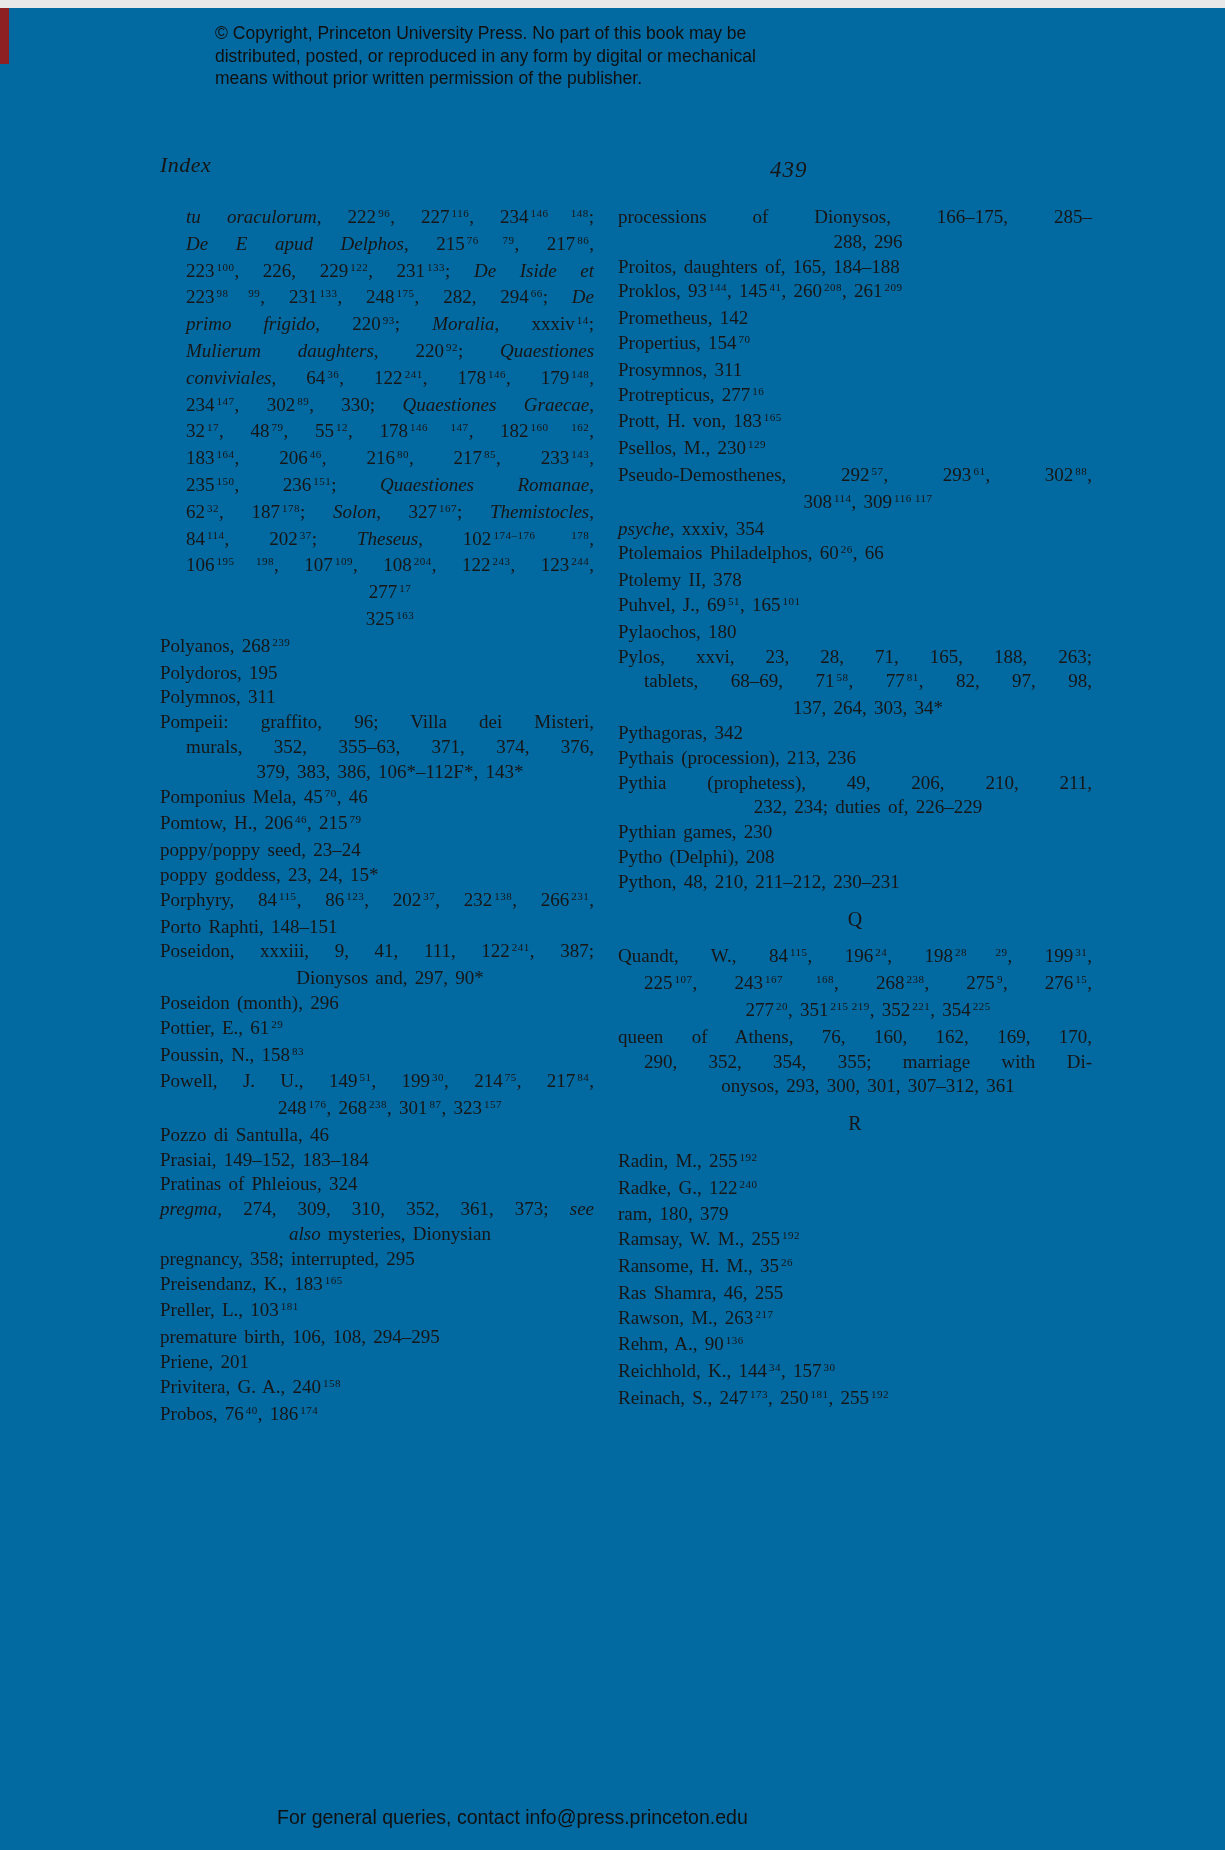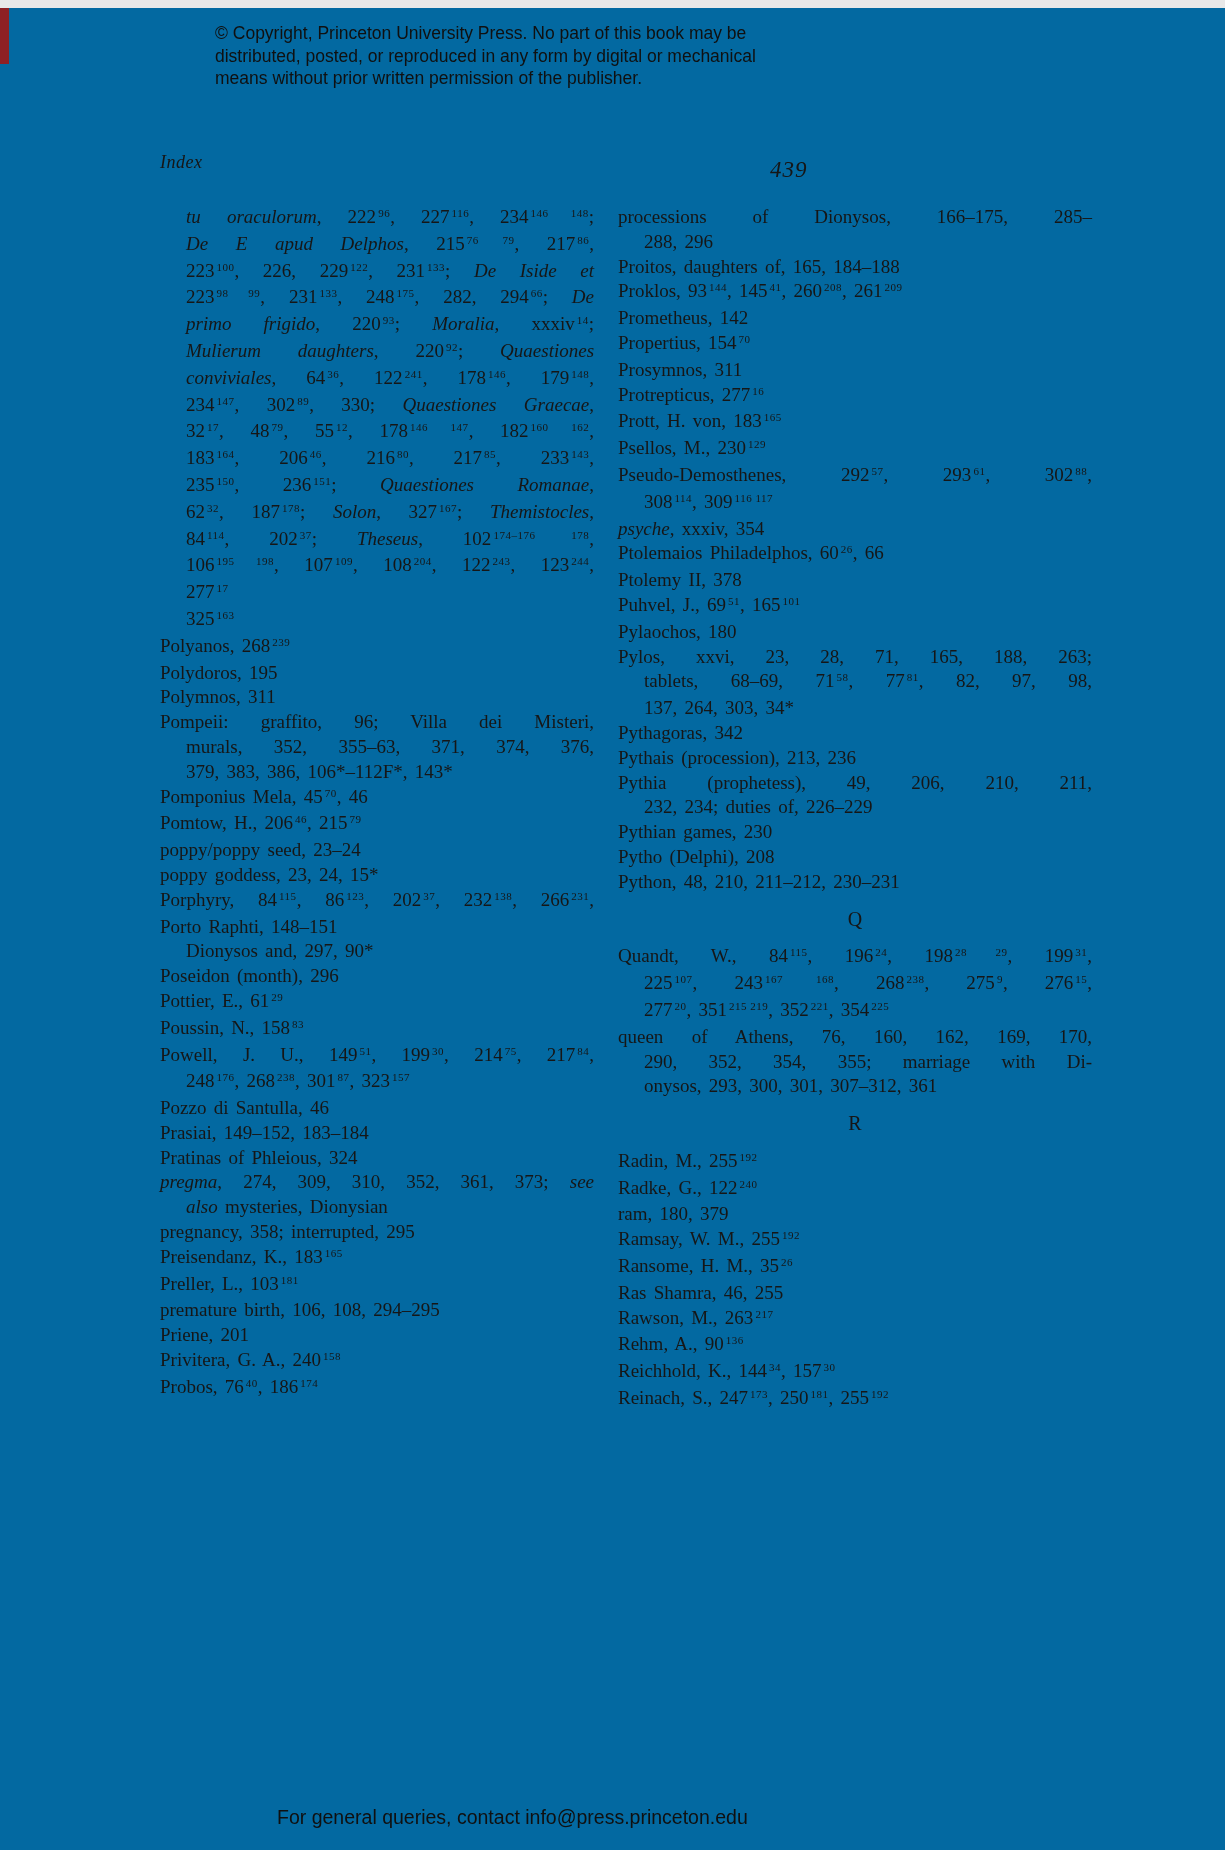--- a/index.html
+++ b/index.html
@@ -11,35 +11,35 @@
   .artifact-red {
     position:absolute; left:0; top:0; width:9px; height:56px; background:#8e2024;
   }
   .copyright {
     position:absolute; left:215px; top:14px; width:620px;
     font-family:"Liberation Sans", sans-serif;
     font-size:17.5px; line-height:22.5px; color:#101010;
   }
   .page-title {
     position:absolute; left:160px; top:144px;
-    font-size:18px; font-style:italic; letter-spacing:0.5px;
+    font-size:22px; font-style:italic; letter-spacing:0.5px;
   }
   .page-number {
     position:absolute; left:770px; top:149px;
     font-size:23px; font-style:italic; letter-spacing:1px;
   }
   .col {
     position:absolute; top:197px;
     font-size:19px; line-height:24.8px; word-spacing:2.5px;
   }
   .col-left  { left:160px; width:434px; }
   .col-right { left:618px; width:474px; }
   .line { white-space:normal; }
   .line.just { text-align:justify; text-align-last:justify; }
-  .line.ind  { padding-left:26px; }
+  .line.ind  { padding-left:26px;text-align:center; }
   .it  { font-style:italic; }
   .sup {
     font-size:11px; position:relative; top:-6px;
     margin-left:2px; letter-spacing:0.5px; white-space:nowrap; word-spacing:0;
   }
   .section-letter {
     text-align:center; text-align-last:center;
     font-size:20px; margin-top:12px; margin-bottom:13px;
   }
   .footer {
@@ -85,20 +85,21 @@
       <div class="line"><span class="rm">Polymnos, 311</span></div>
       <div class="line just"><span class="rm">Pompeii: graffito, 96; Villa dei Misteri,</span></div>
       <div class="line ind just"><span class="rm">murals, 352, 355–63, 371, 374, 376,</span></div>
       <div class="line ind"><span class="rm">379, 383, 386, 106*–112F*, 143*</span></div>
       <div class="line"><span class="rm">Pomponius Mela, 45</span><span class="sup">70</span><span class="rm">, 46</span></div>
       <div class="line"><span class="rm">Pomtow, H., 206</span><span class="sup">46</span><span class="rm">, 215</span><span class="sup">79</span></div>
       <div class="line"><span class="rm">poppy/poppy seed, 23–24</span></div>
       <div class="line"><span class="rm">poppy goddess, 23, 24, 15*</span></div>
       <div class="line just"><span class="rm">Porphyry, 84</span><span class="sup">115</span><span class="rm">, 86</span><span class="sup">123</span><span class="rm">, 202</span><span class="sup">37</span><span class="rm">, 232</span><span class="sup">138</span><span class="rm">, 266</span><span class="sup">231</span><span class="rm">,</span></div>
       <div class="line"><span class="rm">Porto Raphti, 148–151</span></div>
+      <div class="line just"><span class="rm">Poseidon, xxxiii, 9, 41, 111, 122</span><span class="sup">241</span><span class="rm">, 387;</span></div>
       <div class="line ind"><span class="rm">Dionysos and, 297, 90*</span></div>
       <div class="line"><span class="rm">Poseidon (month), 296</span></div>
       <div class="line"><span class="rm">Pottier, E., 61</span><span class="sup">29</span></div>
       <div class="line"><span class="rm">Poussin, N., 158</span><span class="sup">83</span></div>
       <div class="line just"><span class="rm">Powell, J. U., 149</span><span class="sup">51</span><span class="rm">, 199</span><span class="sup">30</span><span class="rm">, 214</span><span class="sup">75</span><span class="rm">, 217</span><span class="sup">84</span><span class="rm">,</span></div>
       <div class="line ind"><span class="rm">248</span><span class="sup">176</span><span class="rm">, 268</span><span class="sup">238</span><span class="rm">, 301</span><span class="sup">87</span><span class="rm">, 323</span><span class="sup">157</span></div>
       <div class="line"><span class="rm">Pozzo di Santulla, 46</span></div>
       <div class="line"><span class="rm">Prasiai, 149–152, 183–184</span></div>
       <div class="line"><span class="rm">Pratinas of Phleious, 324</span></div>
       <div class="line just"><span class="it">pregma</span><span class="rm">, 274, 309, 310, 352, 361, 373; </span><span class="it">see</span></div>

